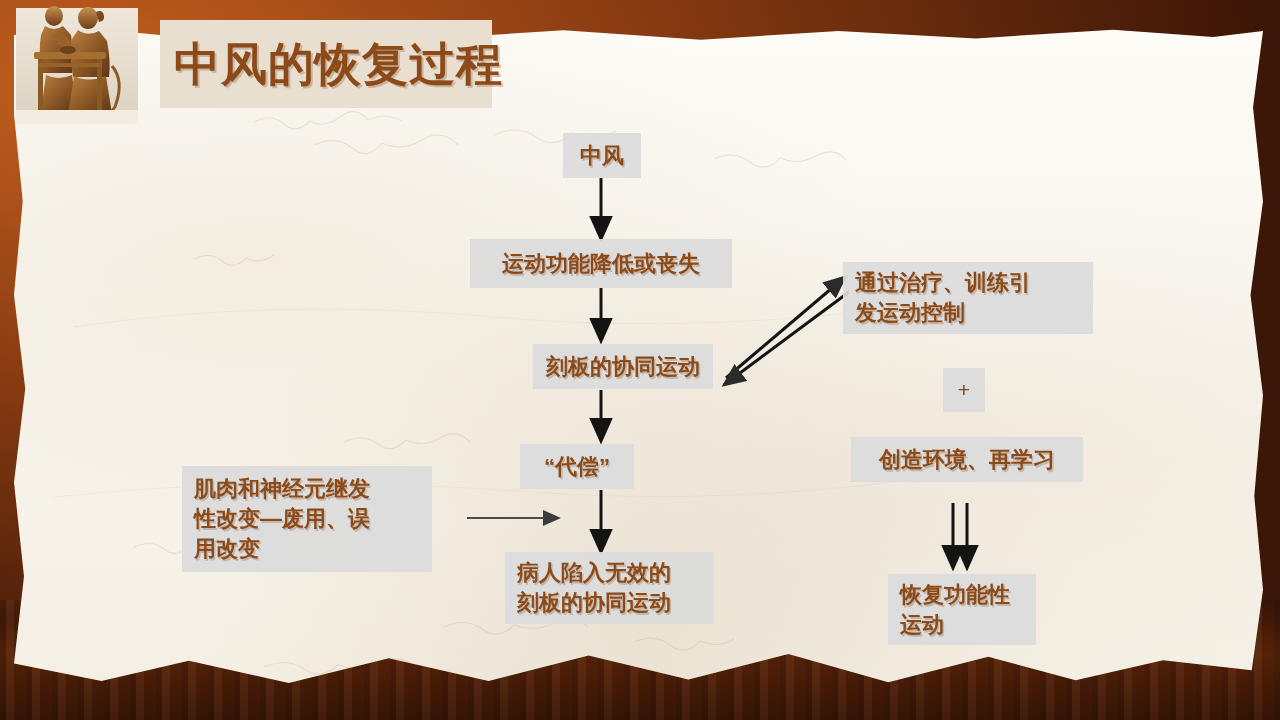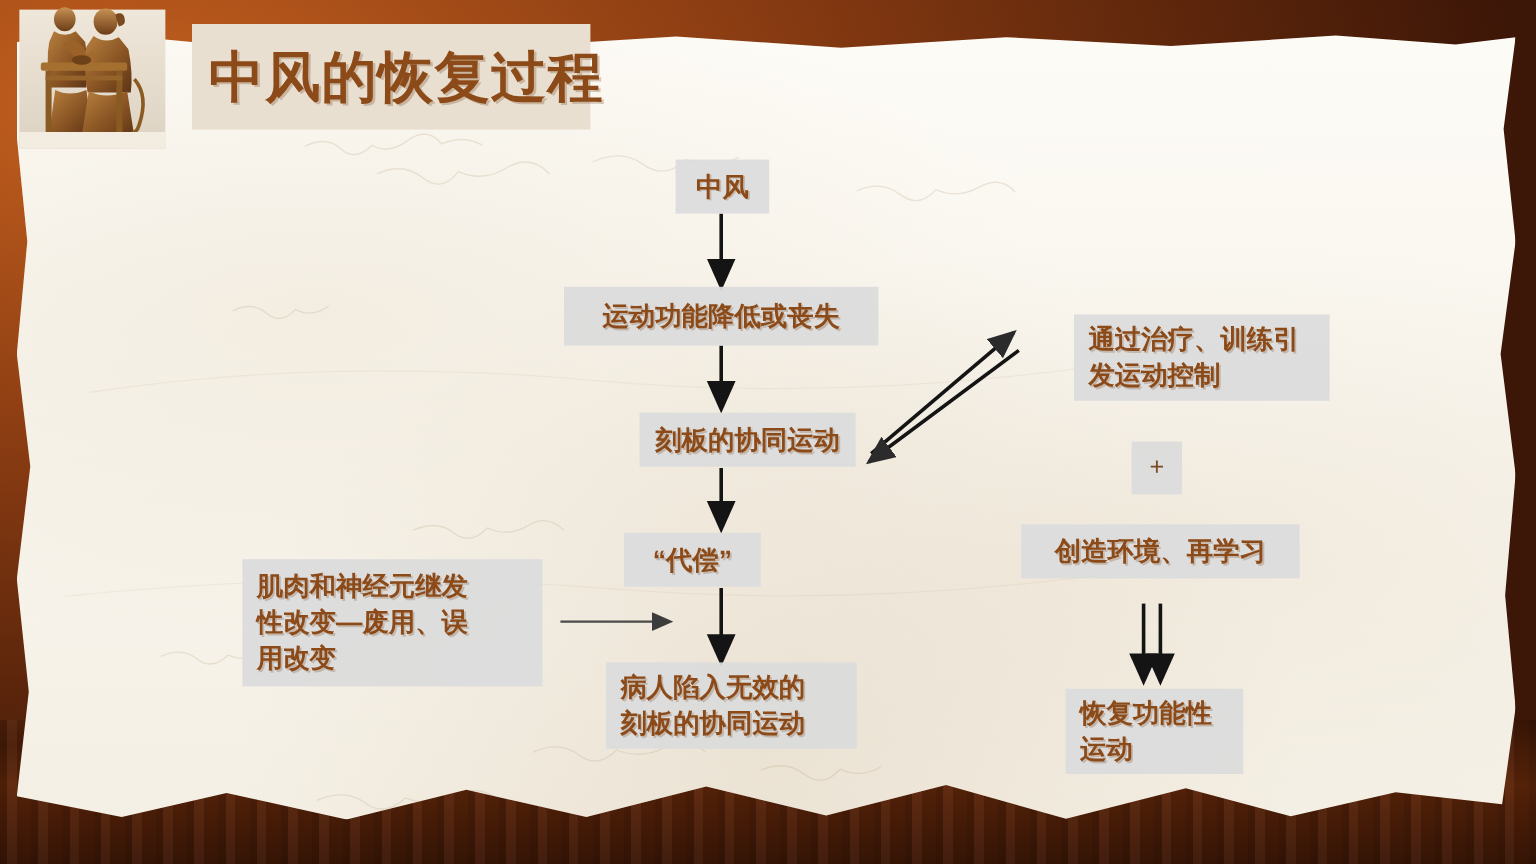--- a/index.html
+++ b/index.html
@@ -282,27 +282,27 @@
 
   <div class="node center" style="left:520px; top:444px; width:114px; height:45px;">
     <span class="txt">“代偿”</span>
   </div>
 
   <div class="node left" style="left:505px; top:552px; width:209px; height:72px;">
     <span class="txt">病人陷入无效的
 刻板的协同运动</span>
   </div>
 
-  <div class="node left" style="left:182px; top:466px; width:250px; height:106px;margin-left:20px;">
+  <div class="node left" style="left:182px; top:466px; width:250px; height:106px;">
     <span class="txt">肌肉和神经元继发
 性改变—废用、误
 用改变</span>
   </div>
 
-  <div class="node left" style="left:895px; top:262px; width:213px; height:72px;">
+  <div class="node left" style="left:843px; top:262px; width:250px; height:72px;">
     <span class="txt">通过治疗、训练引
 发运动控制</span>
   </div>
 
   <div class="plus-box" style="left:943px; top:368px; width:42px; height:44px;">
     <span>+</span>
   </div>
 
   <div class="node center" style="left:851px; top:437px; width:232px; height:45px;">
     <span class="txt">创造环境、再学习</span>

